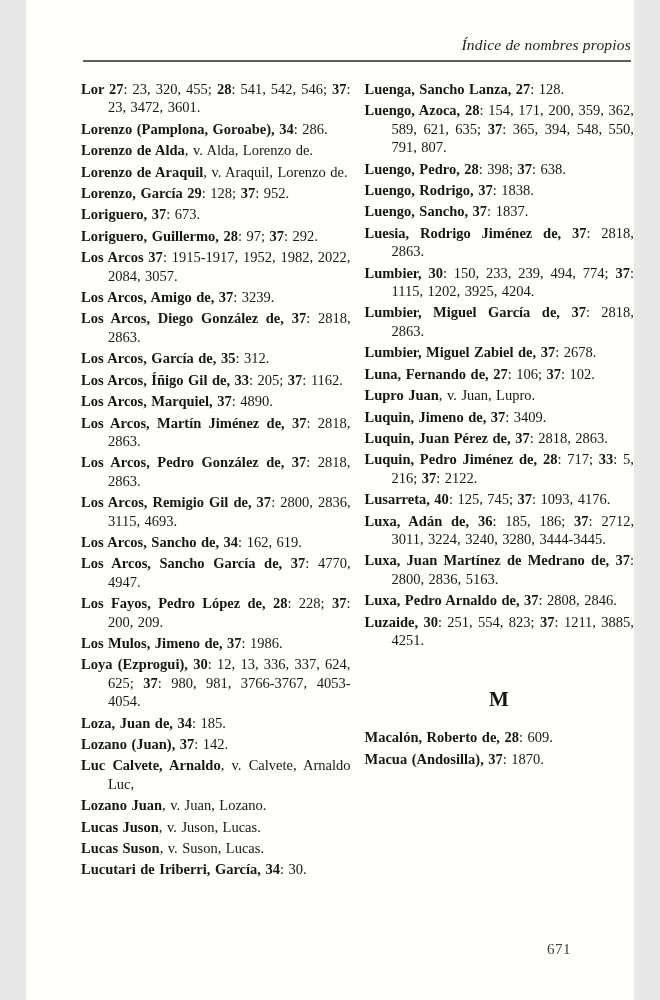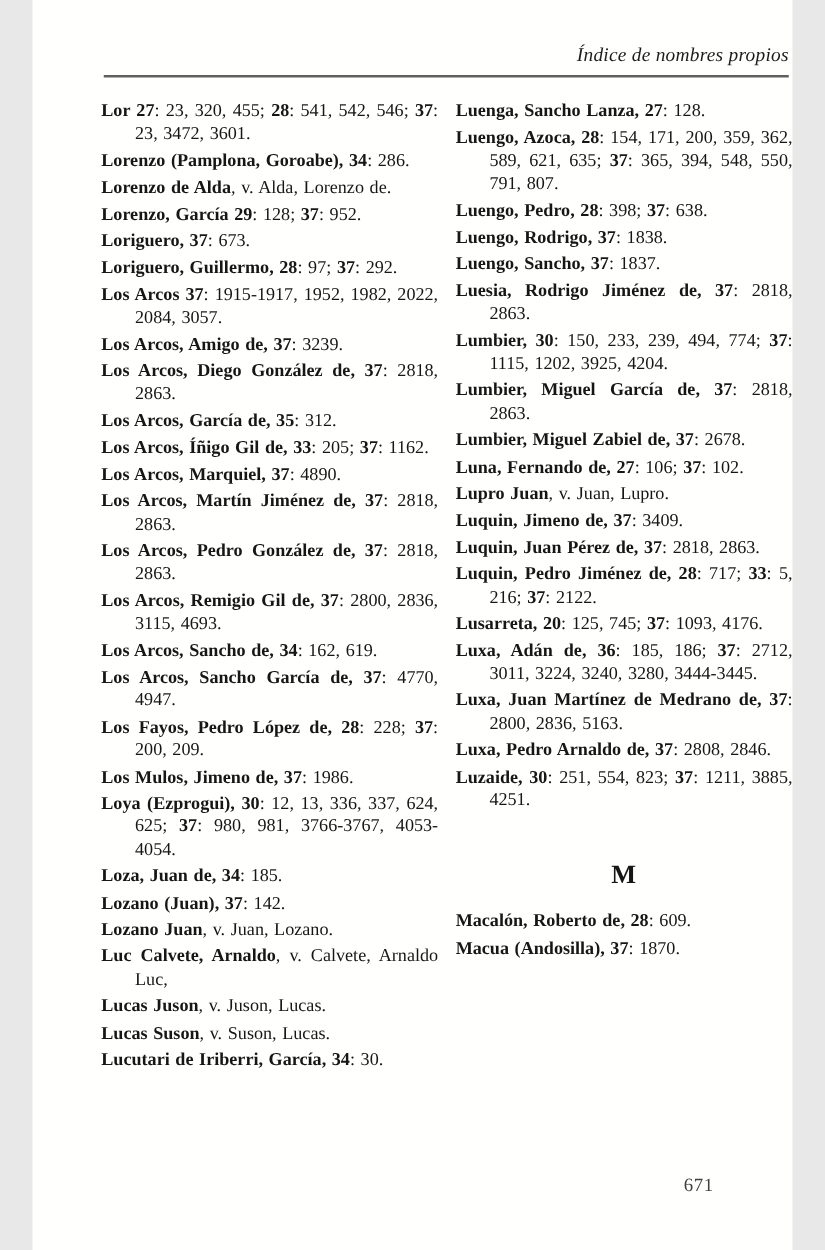--- a/index.html
+++ b/index.html
@@ -71,41 +71,42 @@
   <div class="running-header">Índice de nombres propios</div>
 
   <div class="header-rule"></div>
 
   <div class="columns">
 
     <div class="col">
         <p class="entry"><b>Lor 27</b><span>: 23, 320, 455; </span><b>28</b><span>: 541, 542, 546; </span><b>37</b><span>: 23, 3472, 3601.</span></p>
         <p class="entry"><b>Lorenzo (Pamplona, Goroabe), 34</b><span>: 286.</span></p>
         <p class="entry"><b>Lorenzo de Alda</b><span>, v. Alda, Lorenzo de.</span></p>
+        <p class="entry"><b>Lorenzo de Araquil</b><span>, v. Araquil, Lorenzo de.</span></p>
         <p class="entry"><b>Lorenzo, García 29</b><span>: 128; </span><b>37</b><span>: 952.</span></p>
         <p class="entry"><b>Loriguero, 37</b><span>: 673.</span></p>
         <p class="entry"><b>Loriguero, Guillermo, 28</b><span>: 97; </span><b>37</b><span>: 292.</span></p>
         <p class="entry"><b>Los Arcos 37</b><span>: 1915-1917, 1952, 1982, 2022, 2084, 3057.</span></p>
         <p class="entry"><b>Los Arcos, Amigo de, 37</b><span>: 3239.</span></p>
         <p class="entry"><b>Los Arcos, Diego González de, 37</b><span>: 2818, 2863.</span></p>
         <p class="entry"><b>Los Arcos, García de, 35</b><span>: 312.</span></p>
         <p class="entry"><b>Los Arcos, Íñigo Gil de, 33</b><span>: 205; </span><b>37</b><span>: 1162.</span></p>
         <p class="entry"><b>Los Arcos, Marquiel, 37</b><span>: 4890.</span></p>
         <p class="entry"><b>Los Arcos, Martín Jiménez de, 37</b><span>: 2818, 2863.</span></p>
         <p class="entry"><b>Los Arcos, Pedro González de, 37</b><span>: 2818, 2863.</span></p>
         <p class="entry"><b>Los Arcos, Remigio Gil de, 37</b><span>: 2800, 2836, 3115, 4693.</span></p>
         <p class="entry"><b>Los Arcos, Sancho de, 34</b><span>: 162, 619.</span></p>
         <p class="entry"><b>Los Arcos, Sancho García de, 37</b><span>: 4770, 4947.</span></p>
         <p class="entry"><b>Los Fayos, Pedro López de, 28</b><span>: 228; </span><b>37</b><span>: 200, 209.</span></p>
         <p class="entry"><b>Los Mulos, Jimeno de, 37</b><span>: 1986.</span></p>
         <p class="entry"><b>Loya (Ezprogui), 30</b><span>: 12, 13, 336, 337, 624, 625; </span><b>37</b><span>: 980, 981, 3766-3767, 4053-4054.</span></p>
         <p class="entry"><b>Loza, Juan de, 34</b><span>: 185.</span></p>
         <p class="entry"><b>Lozano (Juan), 37</b><span>: 142.</span></p>
+        <p class="entry"><b>Luc Calvete, Arnaldo</b><span>, v. Calvete, Arnaldo Luc,</span></p>
         <p class="entry"><b>Lozano Juan</b><span>, v. Juan, Lozano.</span></p>
-        <p class="entry"><b>Luc Calvete, Arnaldo</b><span>, v. Calvete, Arnaldo Luc,</span></p>
         <p class="entry"><b>Lucas Juson</b><span>, v. Juson, Lucas.</span></p>
         <p class="entry"><b>Lucas Suson</b><span>, v. Suson, Lucas.</span></p>
         <p class="entry"><b>Lucutari de Iriberri, García, 34</b><span>: 30.</span></p>
       </div>
 
     <div class="col">
       <div>
           <p class="entry"><b>Luenga, Sancho Lanza, 27</b><span>: 128.</span></p>
           <p class="entry"><b>Luengo, Azoca, 28</b><span>: 154, 171, 200, 359, 362, 589, 621, 635; </span><b>37</b><span>: 365, 394, 548, 550, 791, 807.</span></p>
           <p class="entry"><b>Luengo, Pedro, 28</b><span>: 398; </span><b>37</b><span>: 638.</span></p>
@@ -113,21 +114,21 @@
           <p class="entry"><b>Luengo, Sancho, 37</b><span>: 1837.</span></p>
           <p class="entry"><b>Luesia, Rodrigo Jiménez de, 37</b><span>: 2818, 2863.</span></p>
           <p class="entry"><b>Lumbier, 30</b><span>: 150, 233, 239, 494, 774; </span><b>37</b><span>: 1115, 1202, 3925, 4204.</span></p>
           <p class="entry"><b>Lumbier, Miguel García de, 37</b><span>: 2818, 2863.</span></p>
           <p class="entry"><b>Lumbier, Miguel Zabiel de, 37</b><span>: 2678.</span></p>
           <p class="entry"><b>Luna, Fernando de, 27</b><span>: 106; </span><b>37</b><span>: 102.</span></p>
           <p class="entry"><b>Lupro Juan</b><span>, v. Juan, Lupro.</span></p>
           <p class="entry"><b>Luquin, Jimeno de, 37</b><span>: 3409.</span></p>
           <p class="entry"><b>Luquin, Juan Pérez de, 37</b><span>: 2818, 2863.</span></p>
           <p class="entry"><b>Luquin, Pedro Jiménez de, 28</b><span>: 717; </span><b>33</b><span>: 5, 216; </span><b>37</b><span>: 2122.</span></p>
-          <p class="entry"><b>Lusarreta, 20</b><span>: 125, 745; </span><b>37</b><span>: 1093, 4176.</span></p>
+          <p class="entry"><b>Lusarreta, 40</b><span>: 125, 745; </span><b>37</b><span>: 1093, 4176.</span></p>
           <p class="entry"><b>Luxa, Adán de, 36</b><span>: 185, 186; </span><b>37</b><span>: 2712, 3011, 3224, 3240, 3280, 3444-3445.</span></p>
           <p class="entry"><b>Luxa, Juan Martínez de Medrano de, 37</b><span>: 2800, 2836, 5163.</span></p>
           <p class="entry"><b>Luxa, Pedro Arnaldo de, 37</b><span>: 2808, 2846.</span></p>
           <p class="entry"><b>Luzaide, 30</b><span>: 251, 554, 823; </span><b>37</b><span>: 1211, 3885, 4251.</span></p>
         </div>
 
       <div class="section-letter">M</div>
 
       <div>
           <p class="entry"><b>Macalón, Roberto de, 28</b><span>: 609.</span></p>

